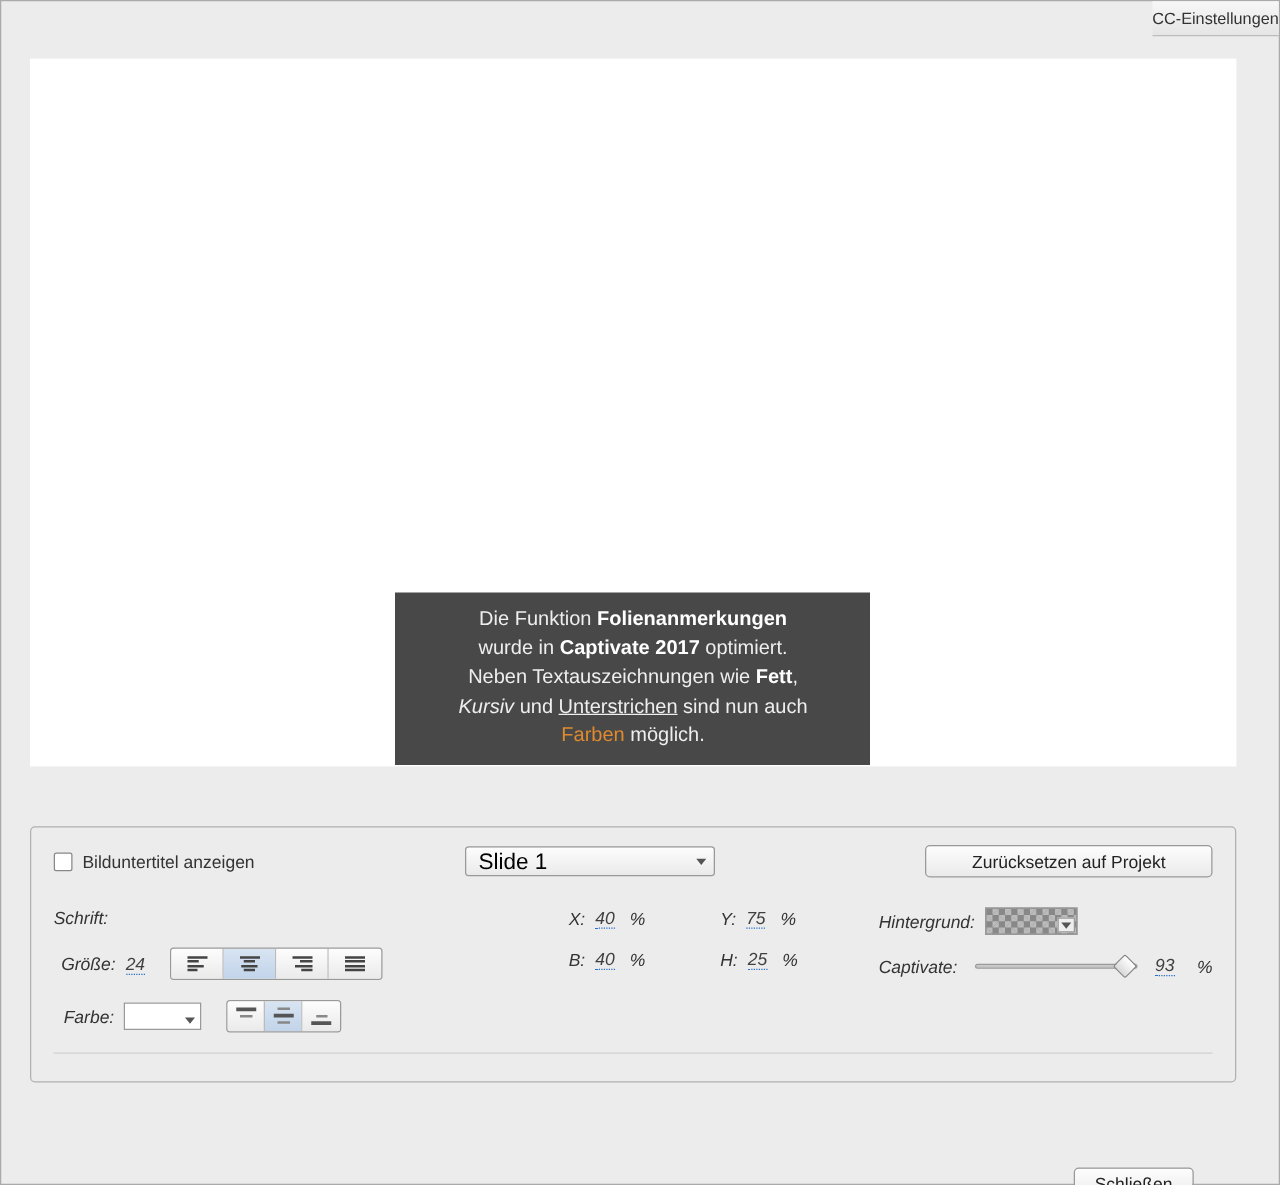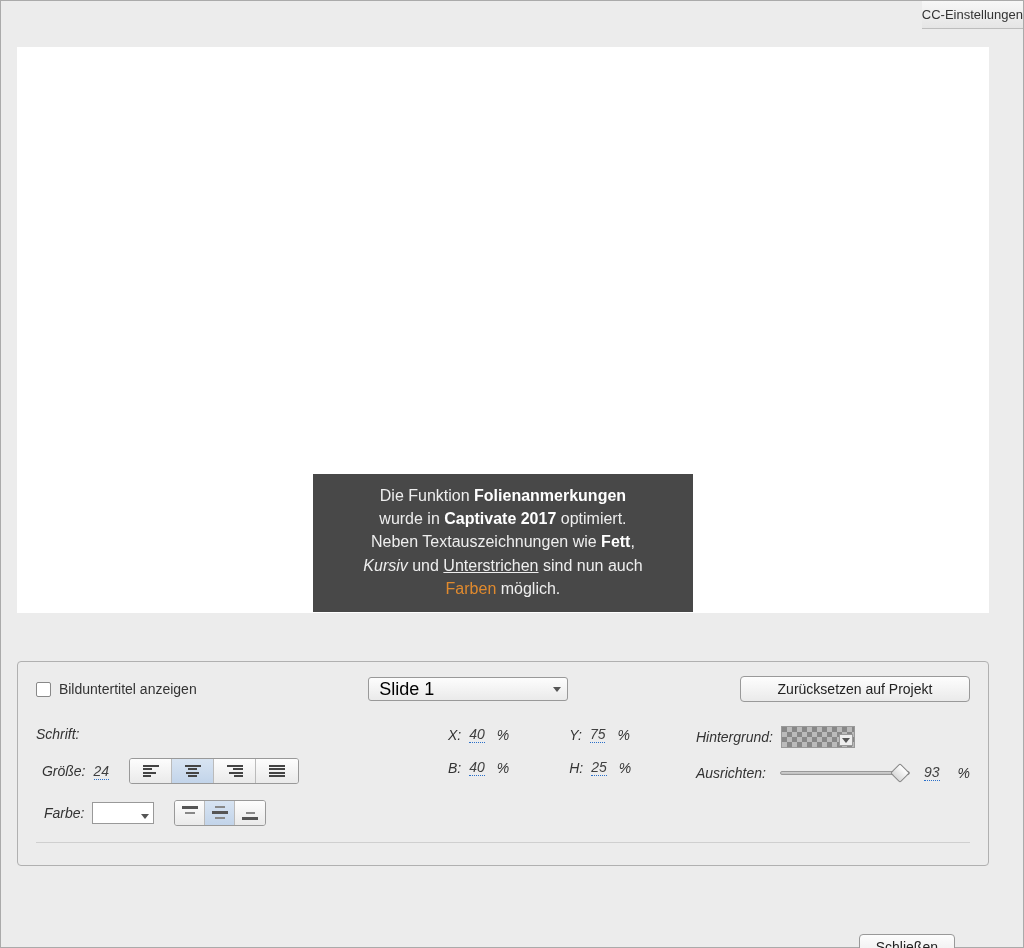--- a/index.html
+++ b/index.html
@@ -216,21 +216,21 @@
         <div class="col c3">
           <div class="kvrow">
             <span class="lbl">Hintergrund:</span>
             <div class="bg-swatch">
                 <div class="carewrap">
                   <span class="caret"></span>
                 </div>
               </div>
           </div>
           <div class="kvrow" style="gap:14px;">
-            <span class="lbl">Ausrichten:</span>
+            <span class="lbl">Captivate:</span>
             <div class="slider">
               <div class="thumb" id="opacity-thumb" style="left: 93%;"></div>
             </div>
             <span class="valuelink">93</span>
               <span class="pct">%</span>
           </div>
         </div>
       </div>
 
       <hr class="sep">

